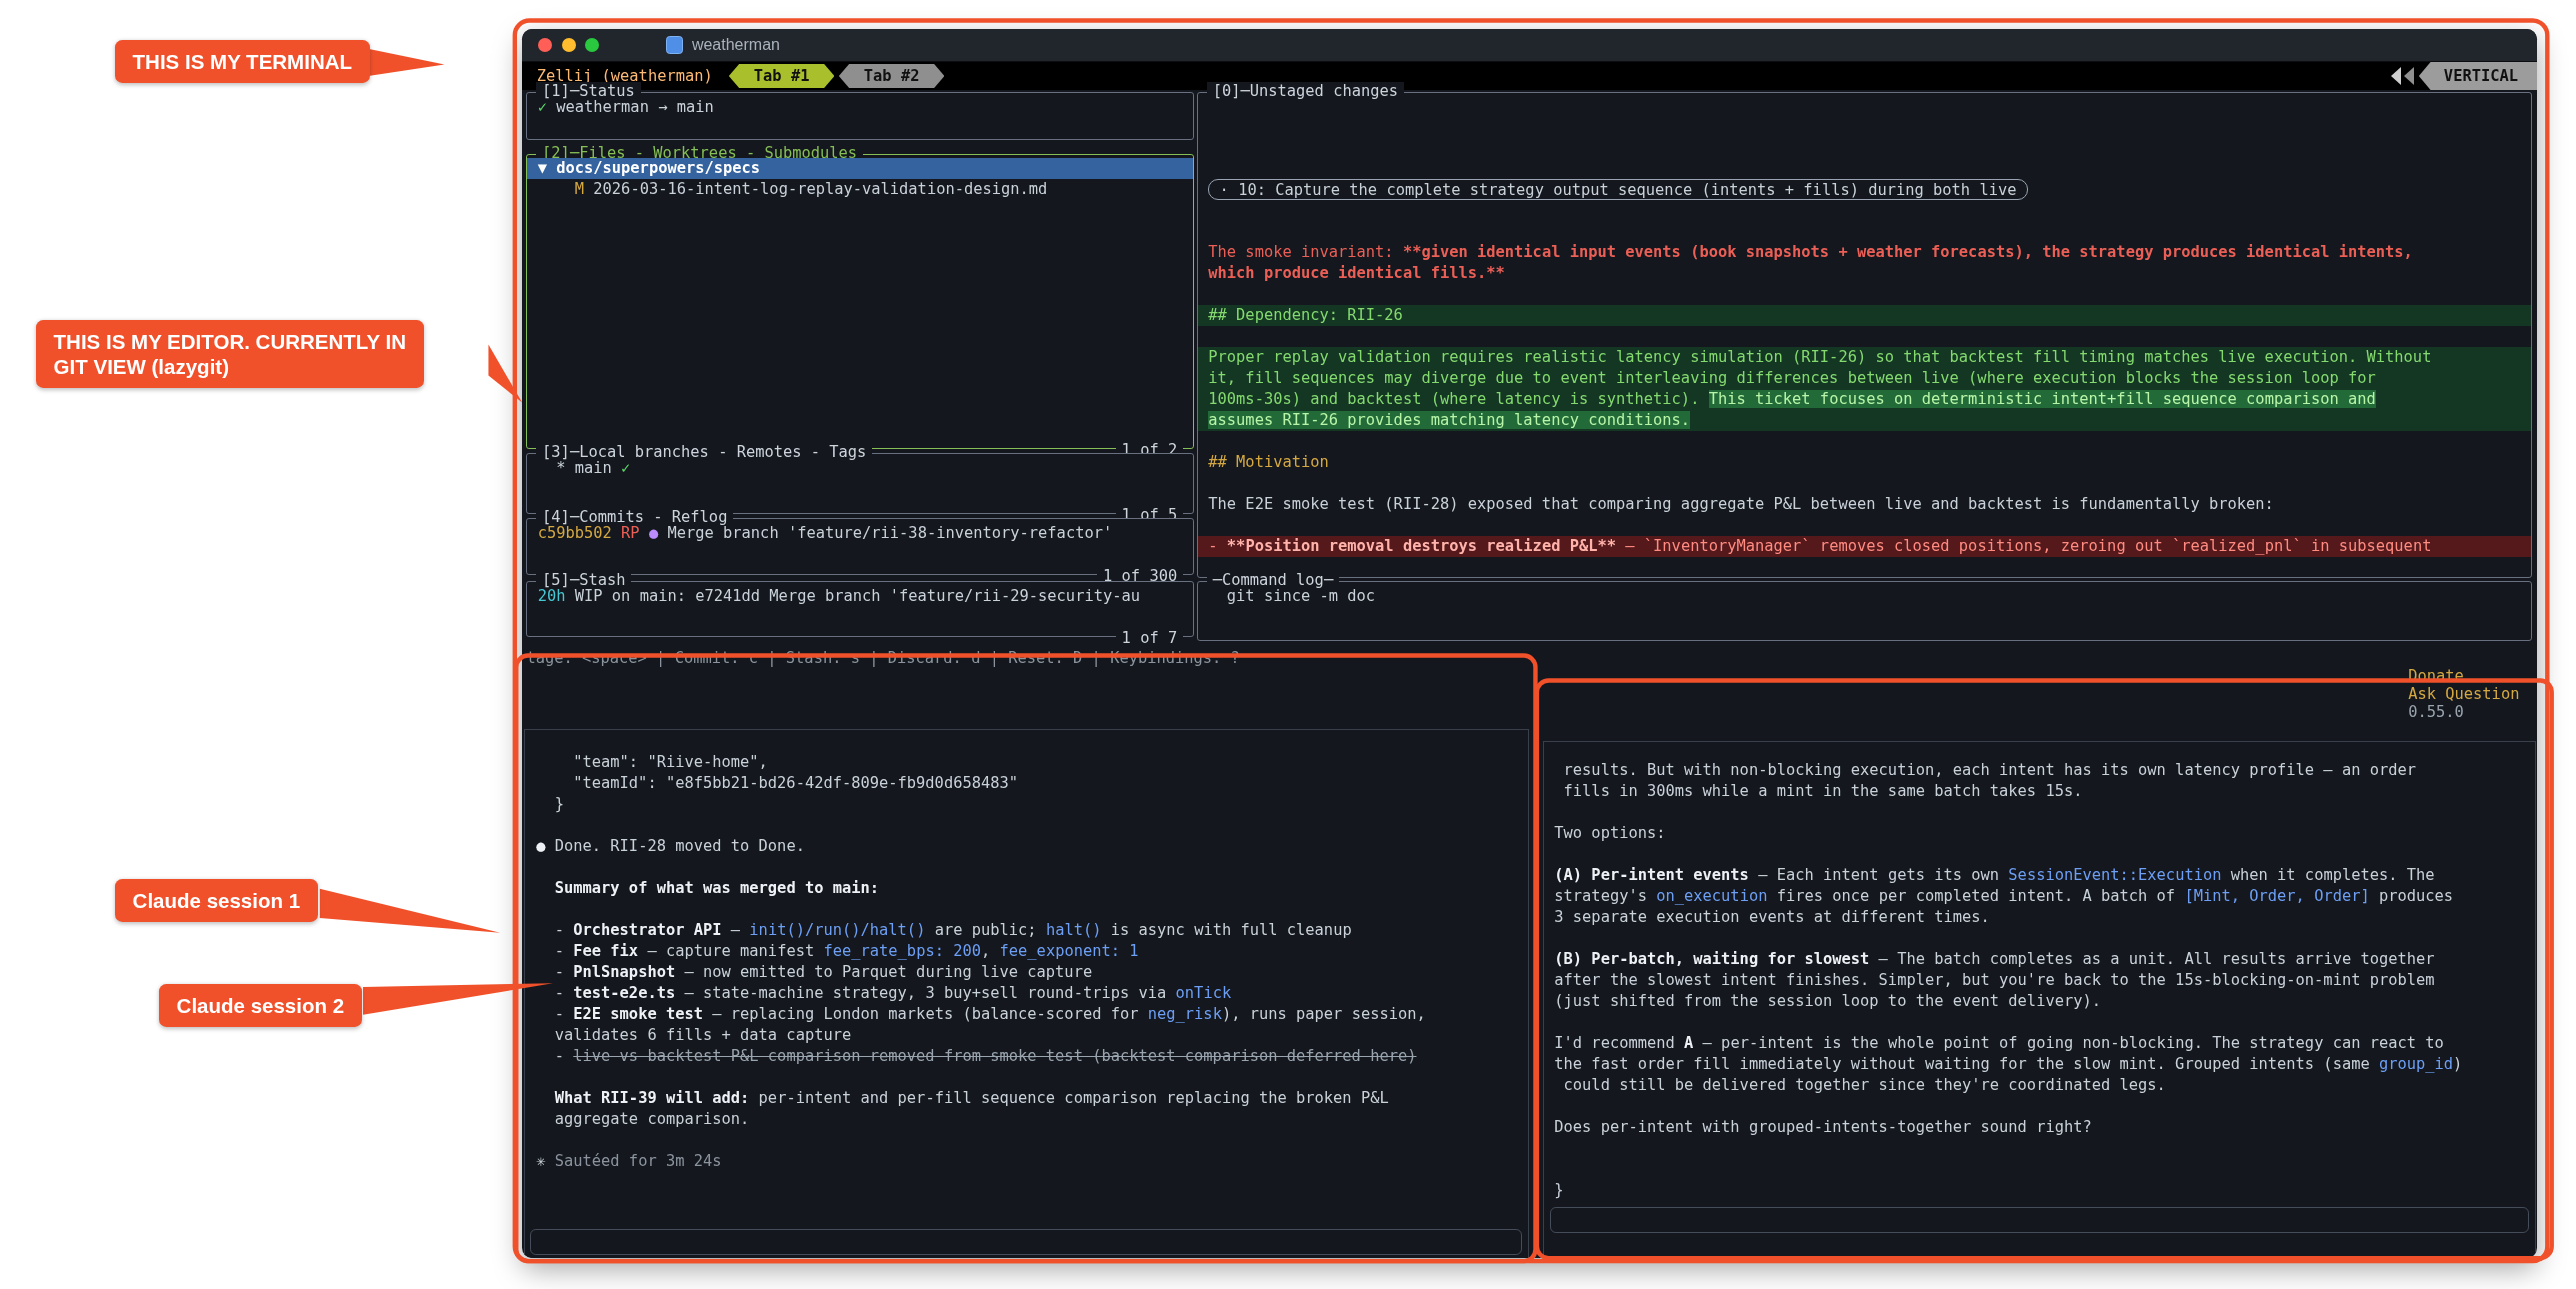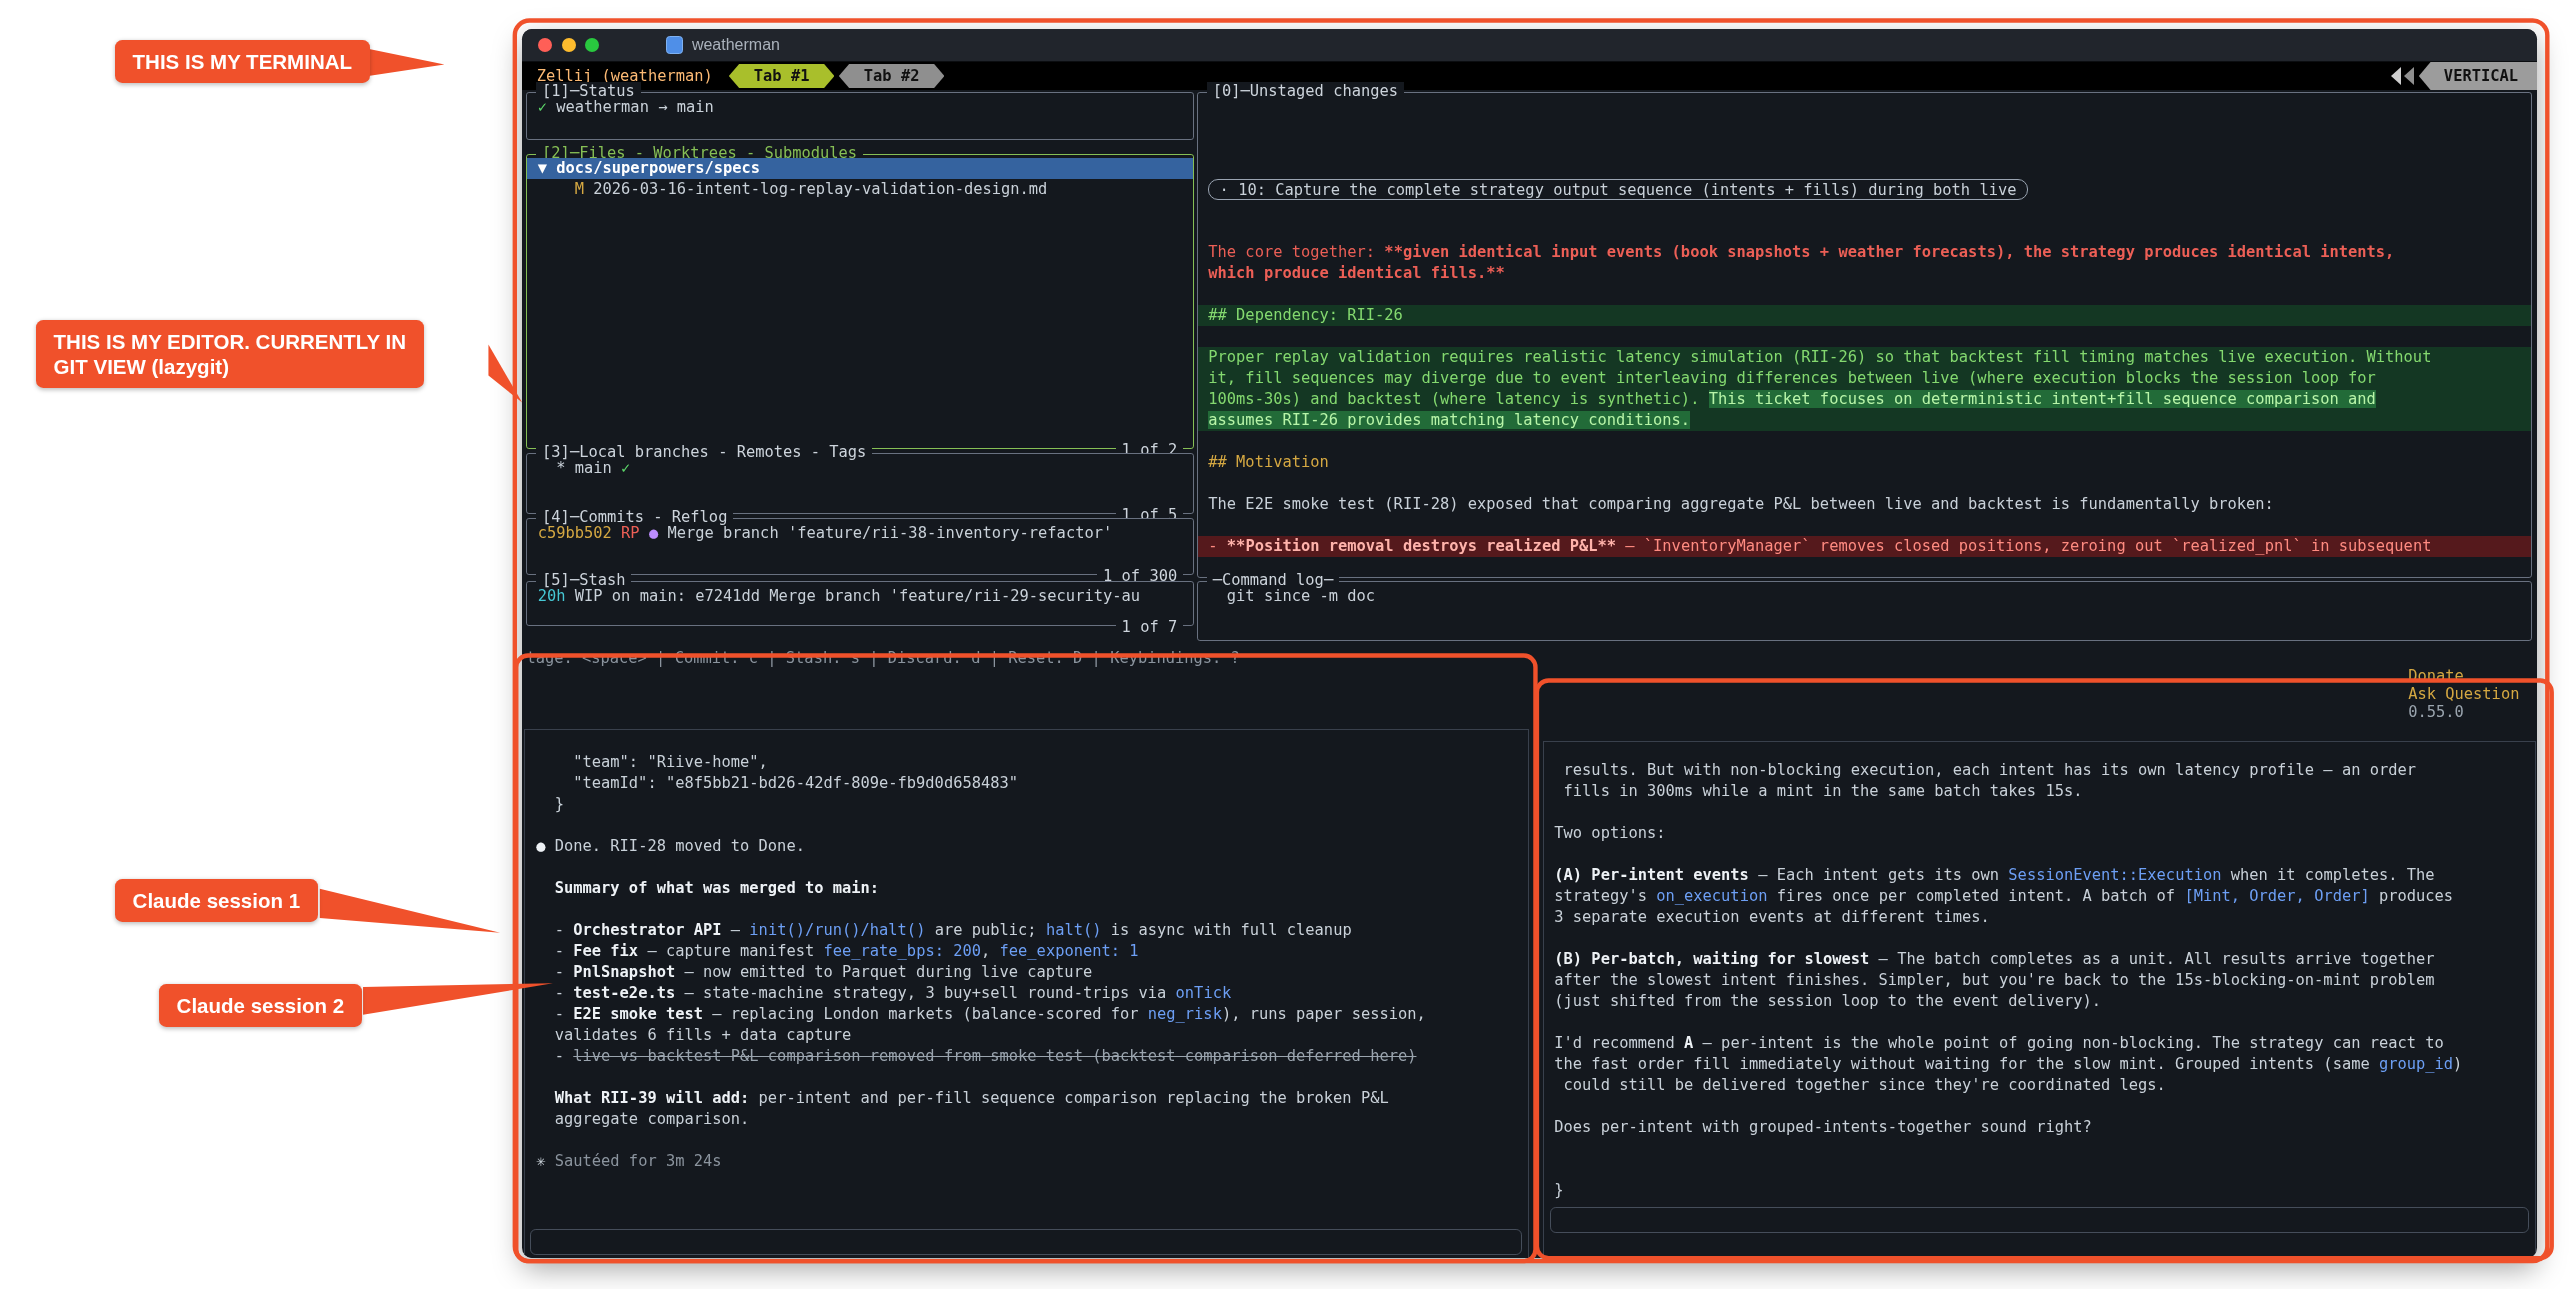--- a/index.html
+++ b/index.html
@@ -43,21 +43,21 @@
               font-size:15.4px; color:#cdd4dc; white-space:pre; }
   .lg-panel.focused .lg-title { color:#86bf55; }
   .lg-count { position:absolute; bottom:-11px; right:10.3px; background:#14181e; padding:0 5.9px;
               font-size:15.4px; color:#cdd4dc; }
   .lg-body { position:absolute; inset:0; overflow:hidden; font-size:15.4px; line-height:21px; }
 
   .p1 { left:4.4px;  top:1.5px;   width:668px;  height:48px; }
   .p2 { left:4.4px;  top:64px;  width:668px;  height:295px; }
   .p3 { left:4.4px;  top:363px; width:668px;  height:61px; }
   .p4 { left:4.4px;  top:428px; width:668px;  height:57px; }
-  .p5 { left:4.4px;  top:491px; width:668px;  height:45px; }
+  .p5 { left:4.4px;  top:491px; width:668px;  height:56px; }
   .p0 { left:675px; top:1.5px;  width:1335px; height:486px; }
   .pcmd { left:675px; top:491px; width:1335px; height:60px; }
 
   .p1 .lg-body, .p3 .lg-body, .p4 .lg-body, .p5 .lg-body, .pcmd .lg-body { padding:4.4px 10.3px; }
   .p2 .lg-body { padding:2.9px 0 0; }
   .p2 .tline { padding-left:10.3px; }
   .p0 .lg-body { padding:2.9px 0 0; }
   .p0 .tline { padding-left:10.3px; padding-right:7.3px; }
   .p0 .tline.boxed { margin-left:10.3px; padding:0 10.3px; width:fit-content;
                      border:0.7px solid #9aa4b2; border-radius:10px; }
@@ -189,21 +189,21 @@
       <div class="lg-panel p0">
         <span class="lg-title">[0]─Unstaged changes</span>
         <div class="lg-body">
             <div class="tline">&nbsp;</div>
             <div class="tline">&nbsp;</div>
             <div class="tline">&nbsp;</div>
             <div class="tline">&nbsp;</div>
             <div class="tline boxed"><span>· 10: Capture the complete strategy output sequence (intents + fills) during both live</span></div>
             <div class="tline">&nbsp;</div>
             <div class="tline">&nbsp;</div>
-            <div class="tline"><span class="red">The core together: </span><span class="redb2">**given identical input events (book snapshots + weather forecasts), the strategy produces identical intents,</span></div>
+            <div class="tline"><span class="red">The smoke invariant: </span><span class="redb2">**given identical input events (book snapshots + weather forecasts), the strategy produces identical intents,</span></div>
             <div class="tline"><span class="redb2">which produce identical fills.**</span></div>
             <div class="tline">&nbsp;</div>
             <div class="tline addbg"><span class="grn2">## Dependency: RII-26</span></div>
             <div class="tline">&nbsp;</div>
             <div class="tline addbg"><span class="grn2">Proper replay validation requires realistic latency simulation (RII-26) so that backtest fill timing matches live execution. Without</span></div>
             <div class="tline addbg"><span class="grn2">it, fill sequences may diverge due to event interleaving differences between live (where execution blocks the session loop for</span></div>
             <div class="tline addbg"><span class="grn2">100ms-30s) and backtest (where latency is synthetic). </span><span class="emph">This ticket focuses on deterministic intent+fill sequence comparison and</span></div>
             <div class="tline addbg"><span class="emph">assumes RII-26 provides matching latency conditions.</span></div>
             <div class="tline">&nbsp;</div>
             <div class="tline"><span class="yel">## Motivation</span></div>

